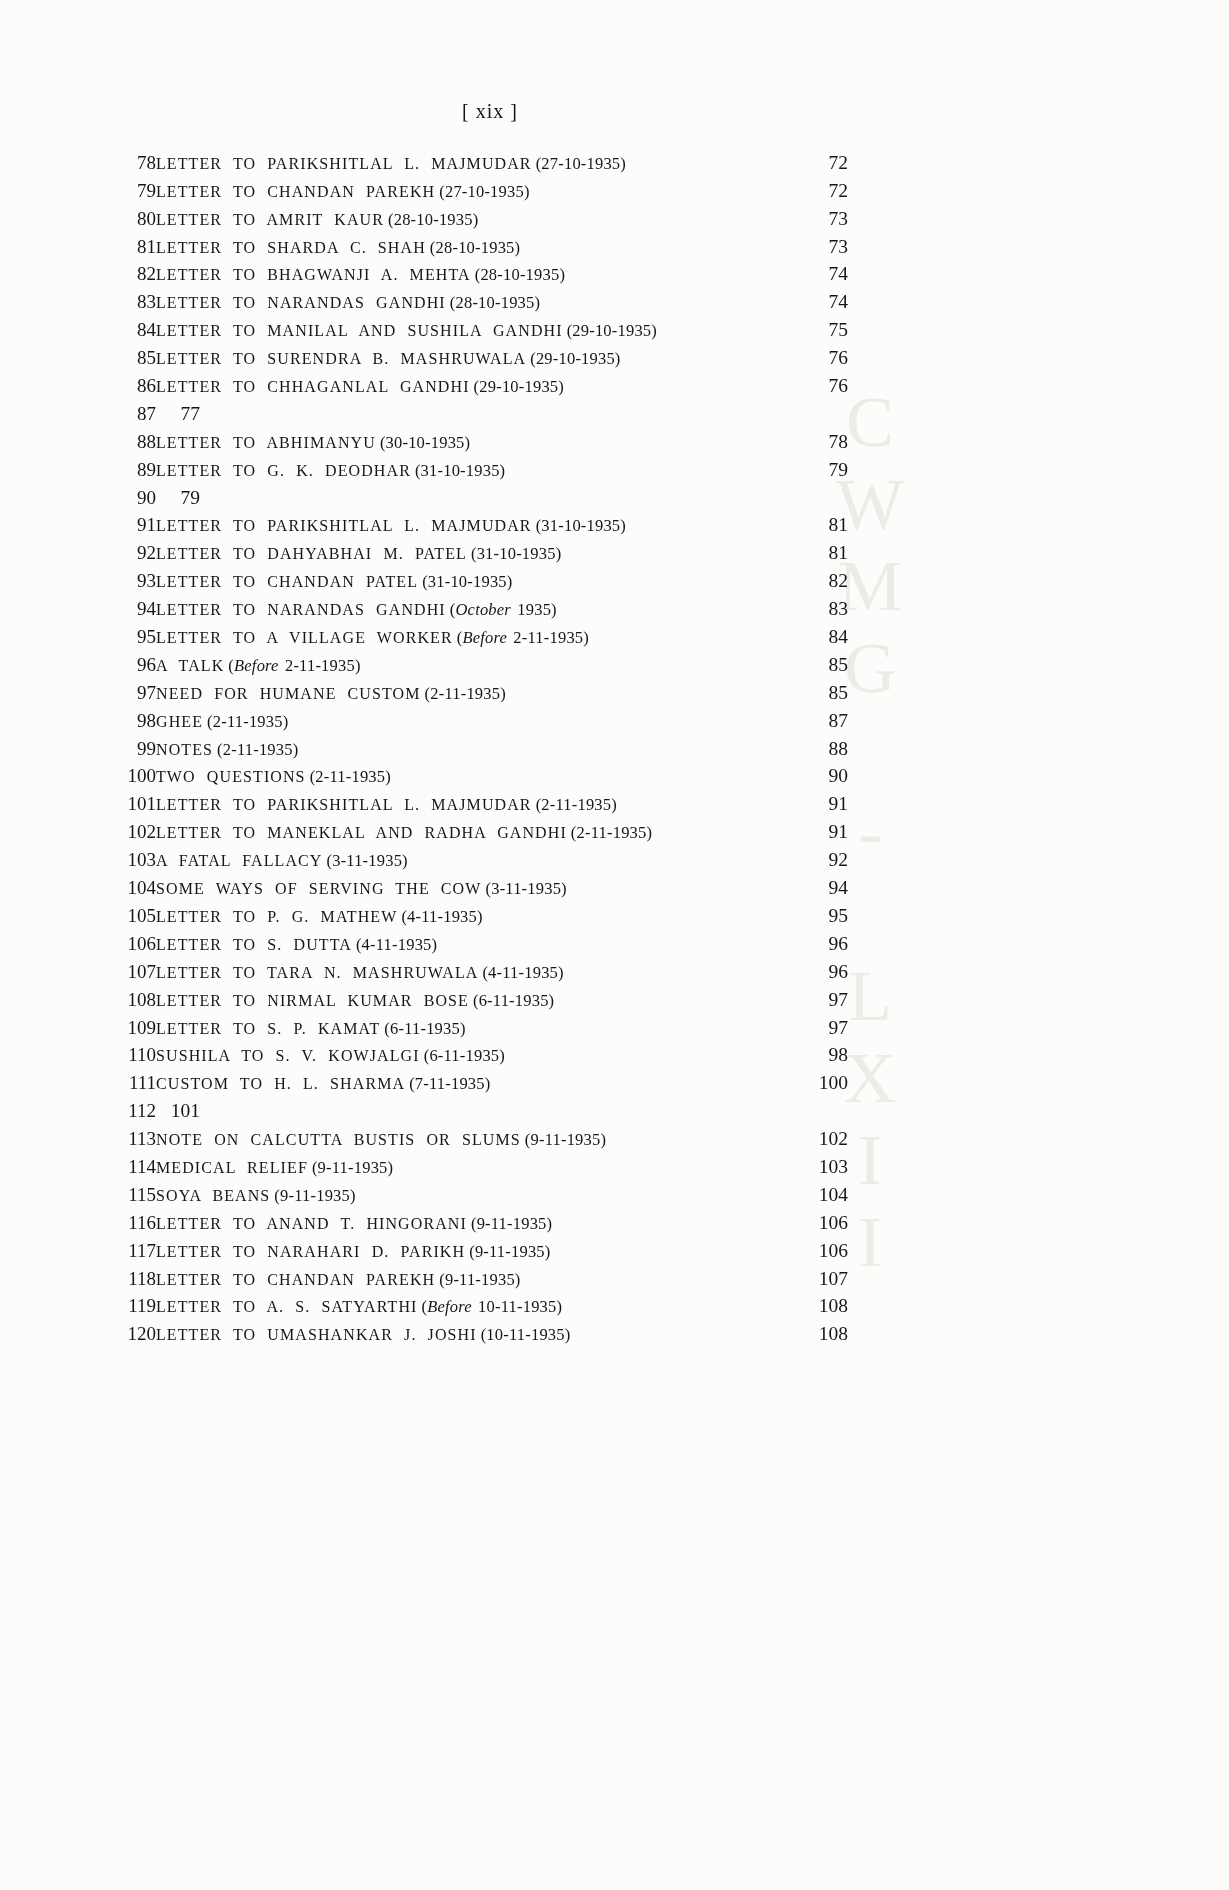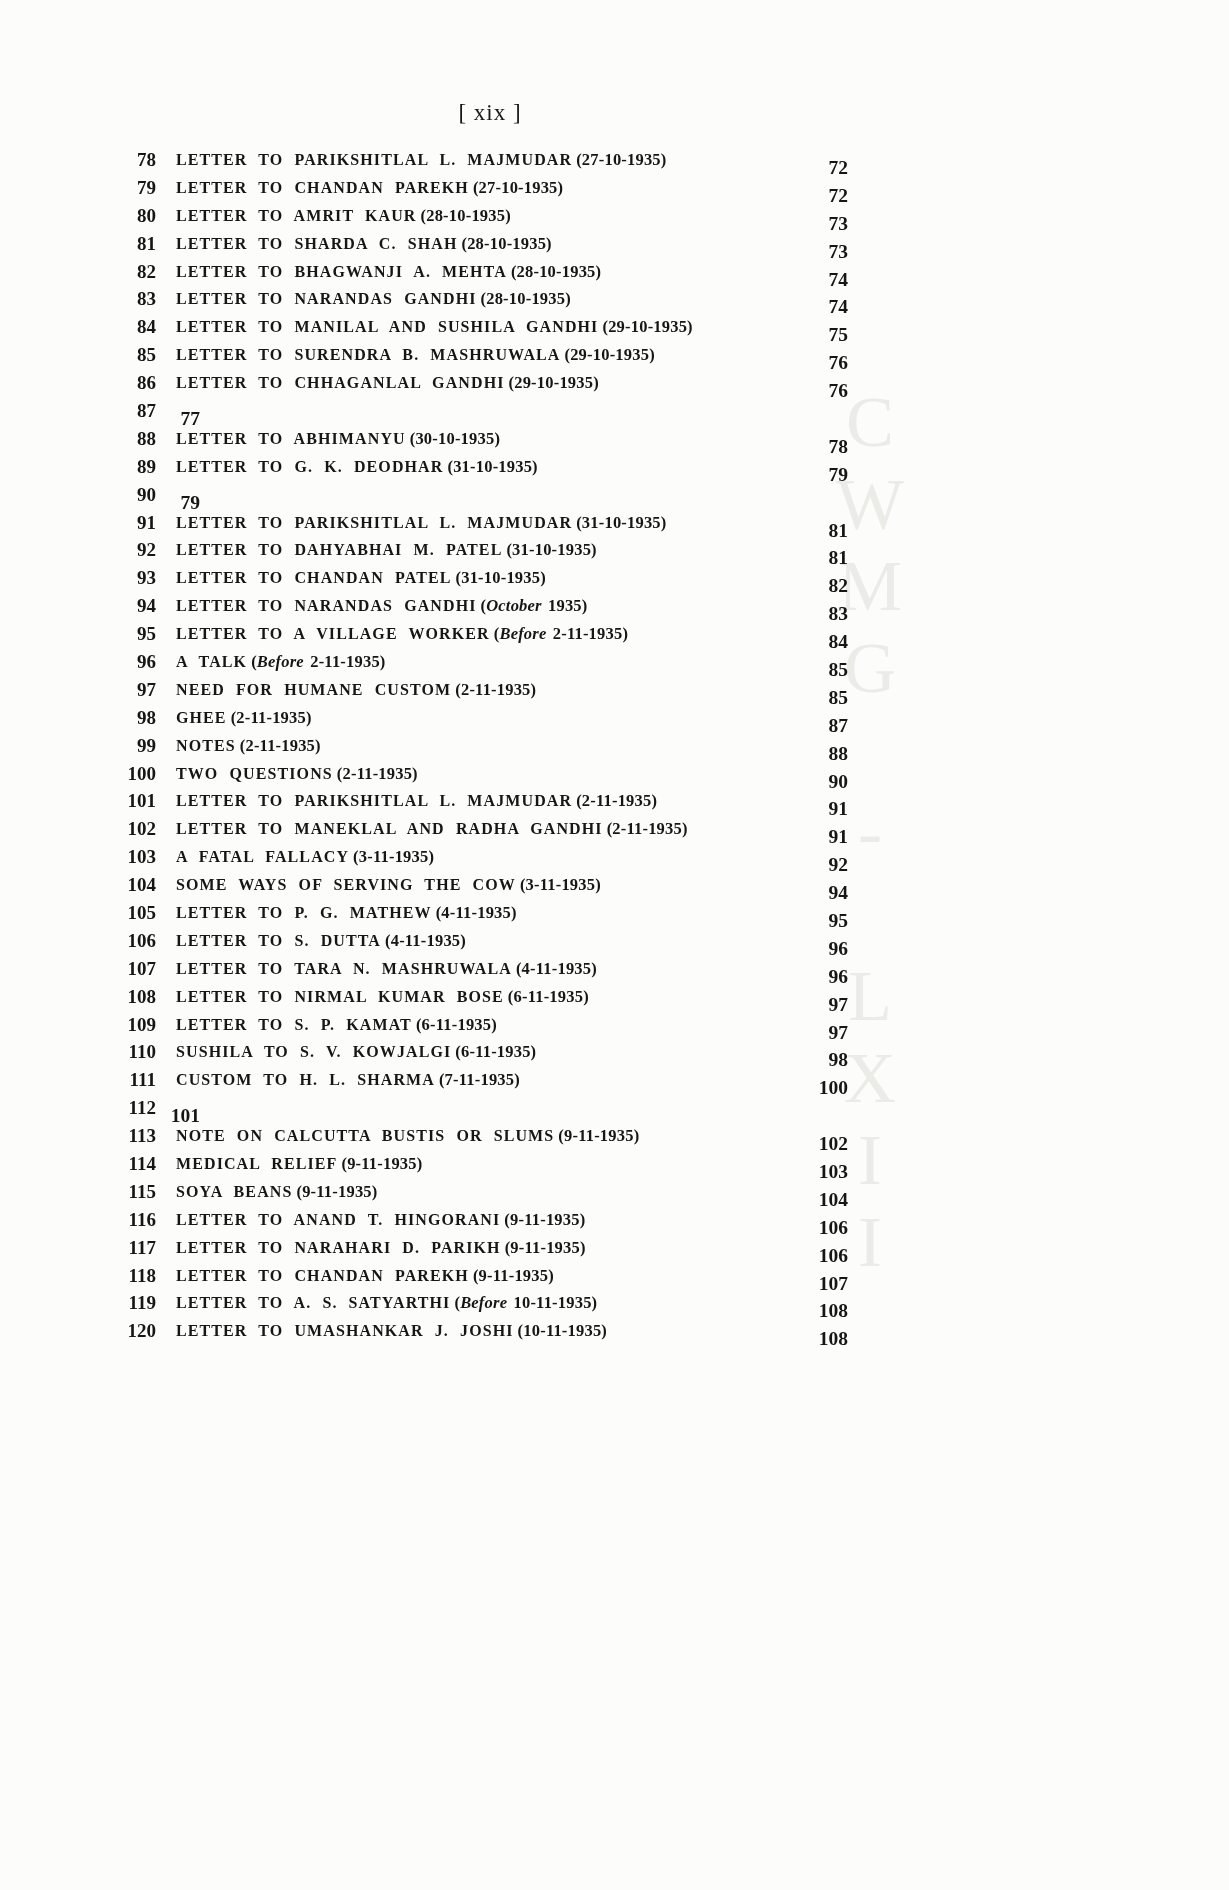--- a/index.html
+++ b/index.html
@@ -30,47 +30,45 @@
     user-select: none;
     z-index: 0;
     white-space: nowrap;
   }
   .page-header {
     position: absolute;
     top: 100px;
     left: 0;
     width: 980px;
     text-align: center;
-    font-size: 23px;
+    font-size: 20px;
     letter-spacing: 1px;
     z-index: 1;
   }
   .entries {
     position: absolute;
     top: 146px;
     left: 116px;
     width: 732px;
     z-index: 1;
   }
   .row {
     display: flex;
-    align-items: center;
+    align-items: flex-end;
     height: 27.9px;
     white-space: nowrap;
-    font-weight: bold;
   }
   .num {
     width: 40px;
     text-align: right;
     font-size: 19px;
     flex: 0 0 auto;
   }
   .title-wrap {
     flex: 1 1 auto;
-    margin-left: 20px;
     overflow: hidden;
   }
   .title {
     font-size: 16px;
     letter-spacing: 1.1px;
     word-spacing: 6px;
   }
   .date {
     font-size: 16.5px;
     letter-spacing: 0.2px;

